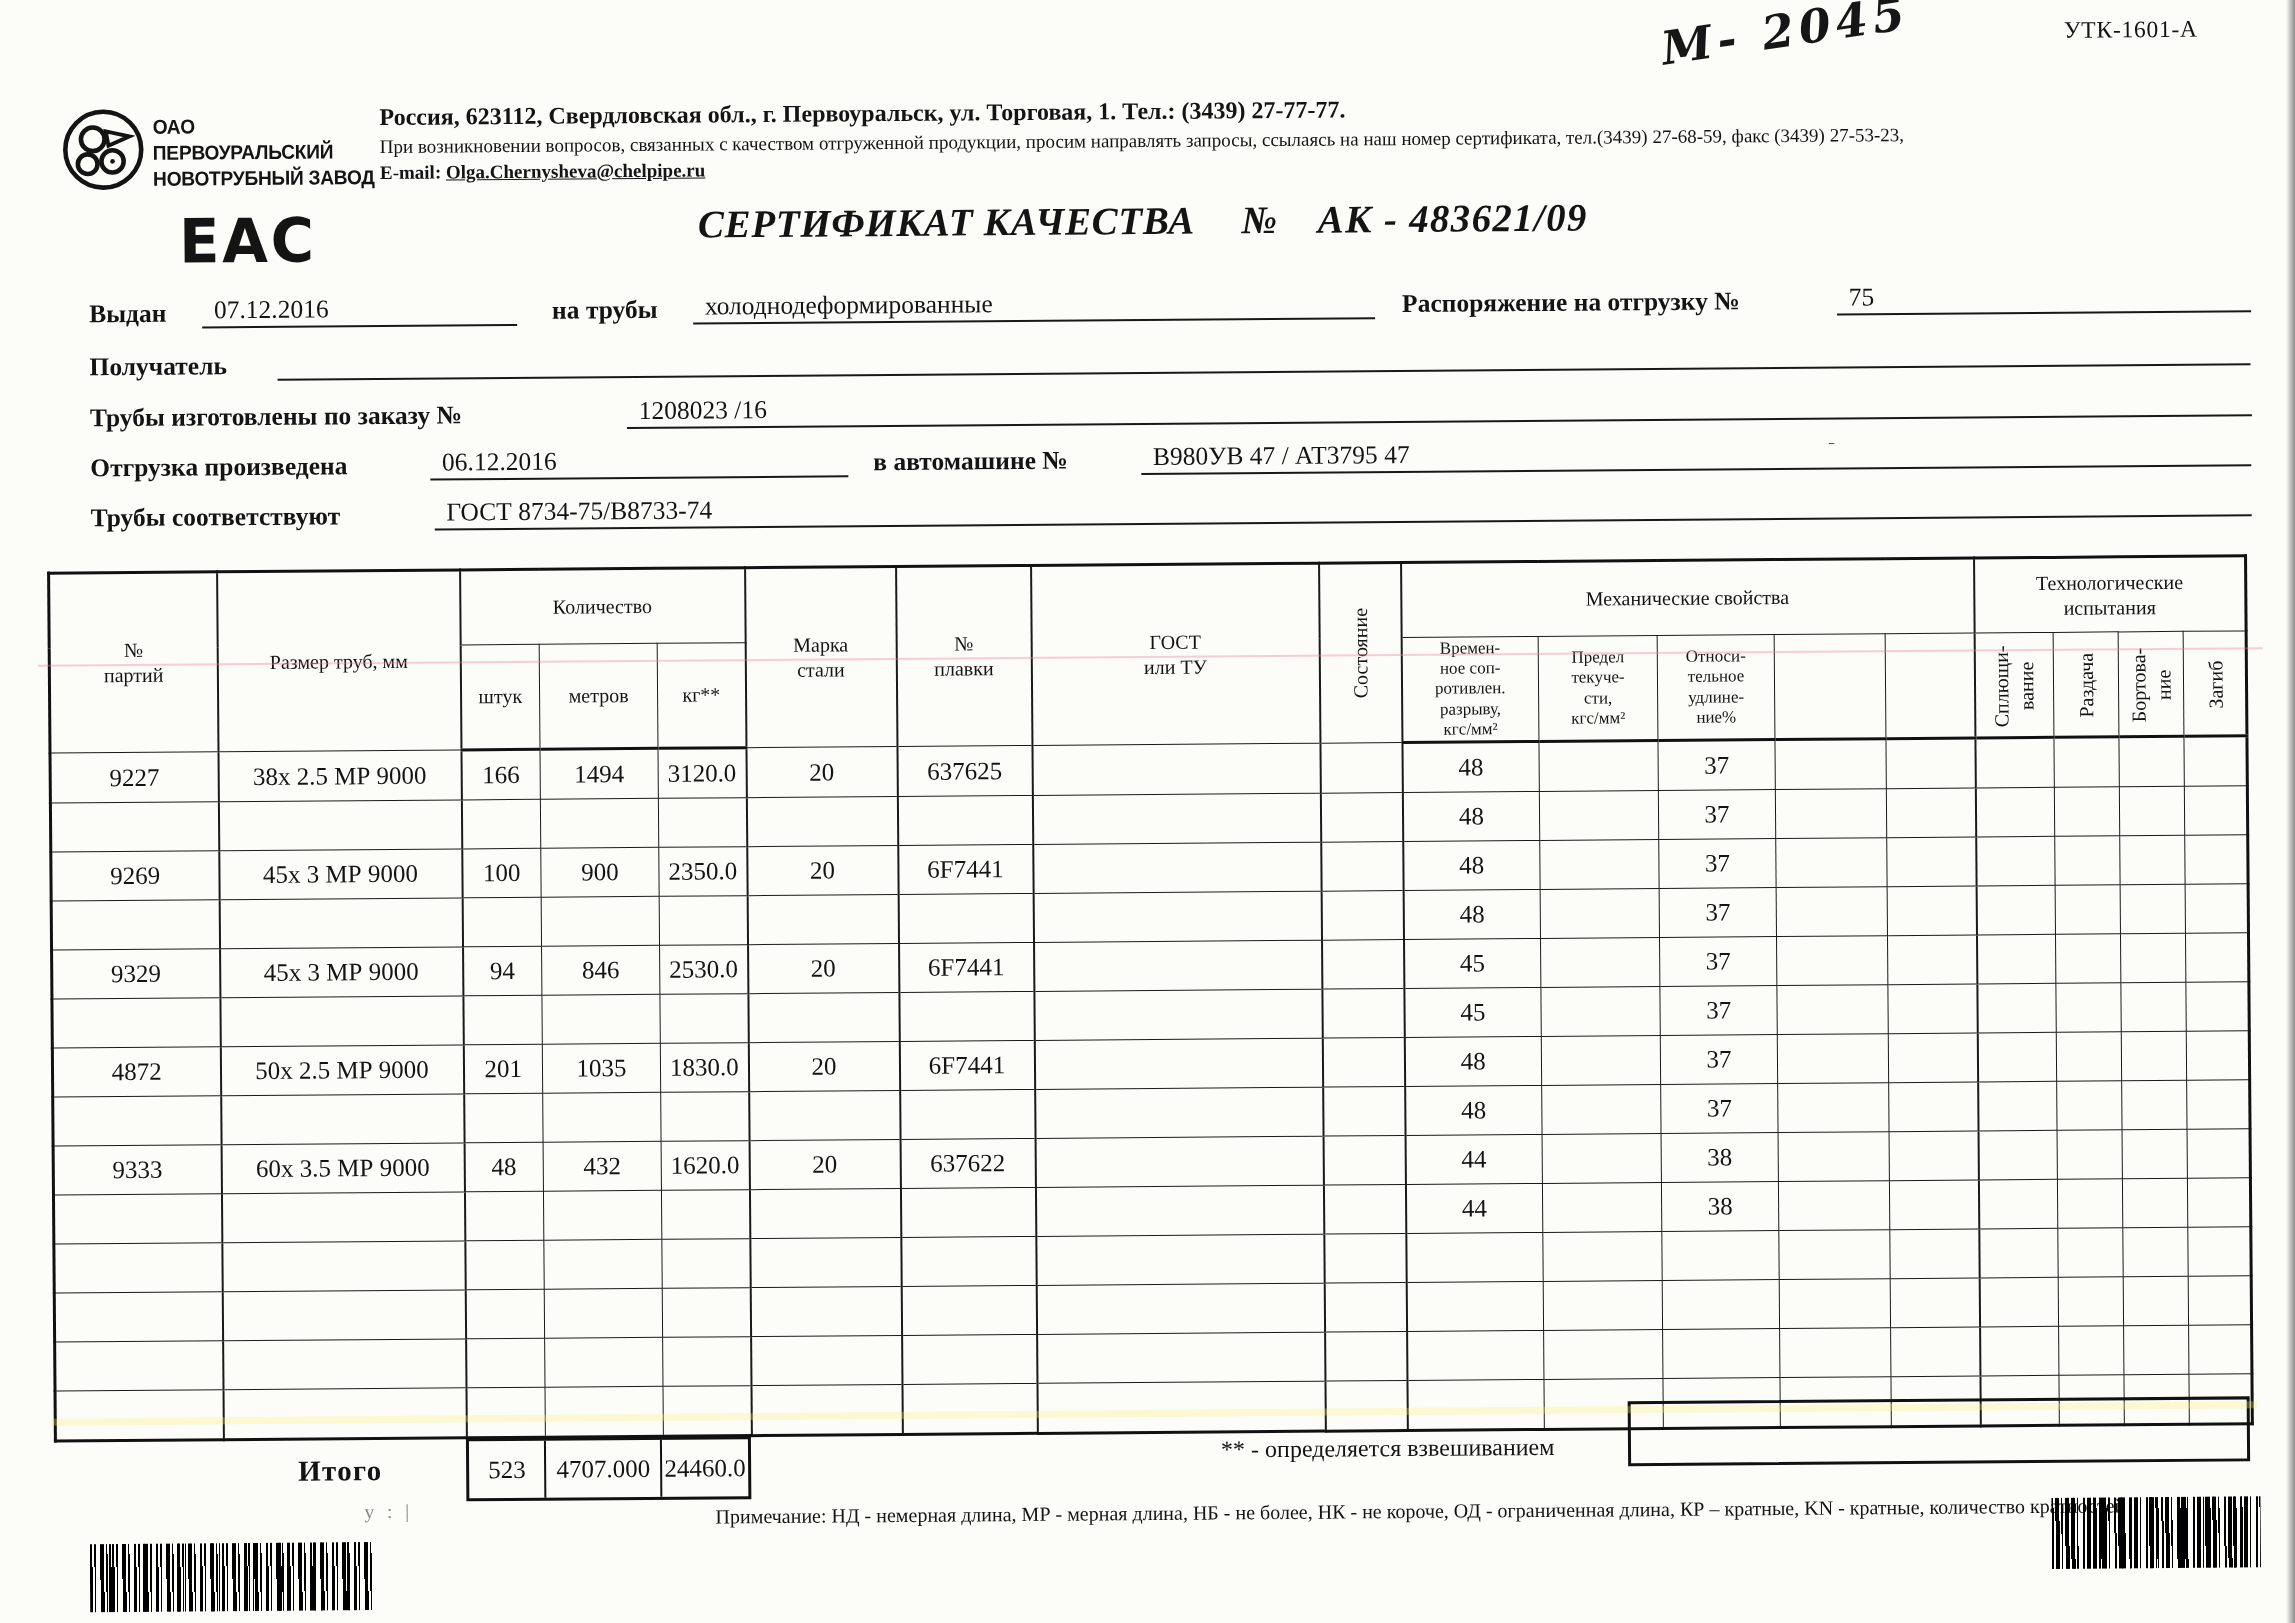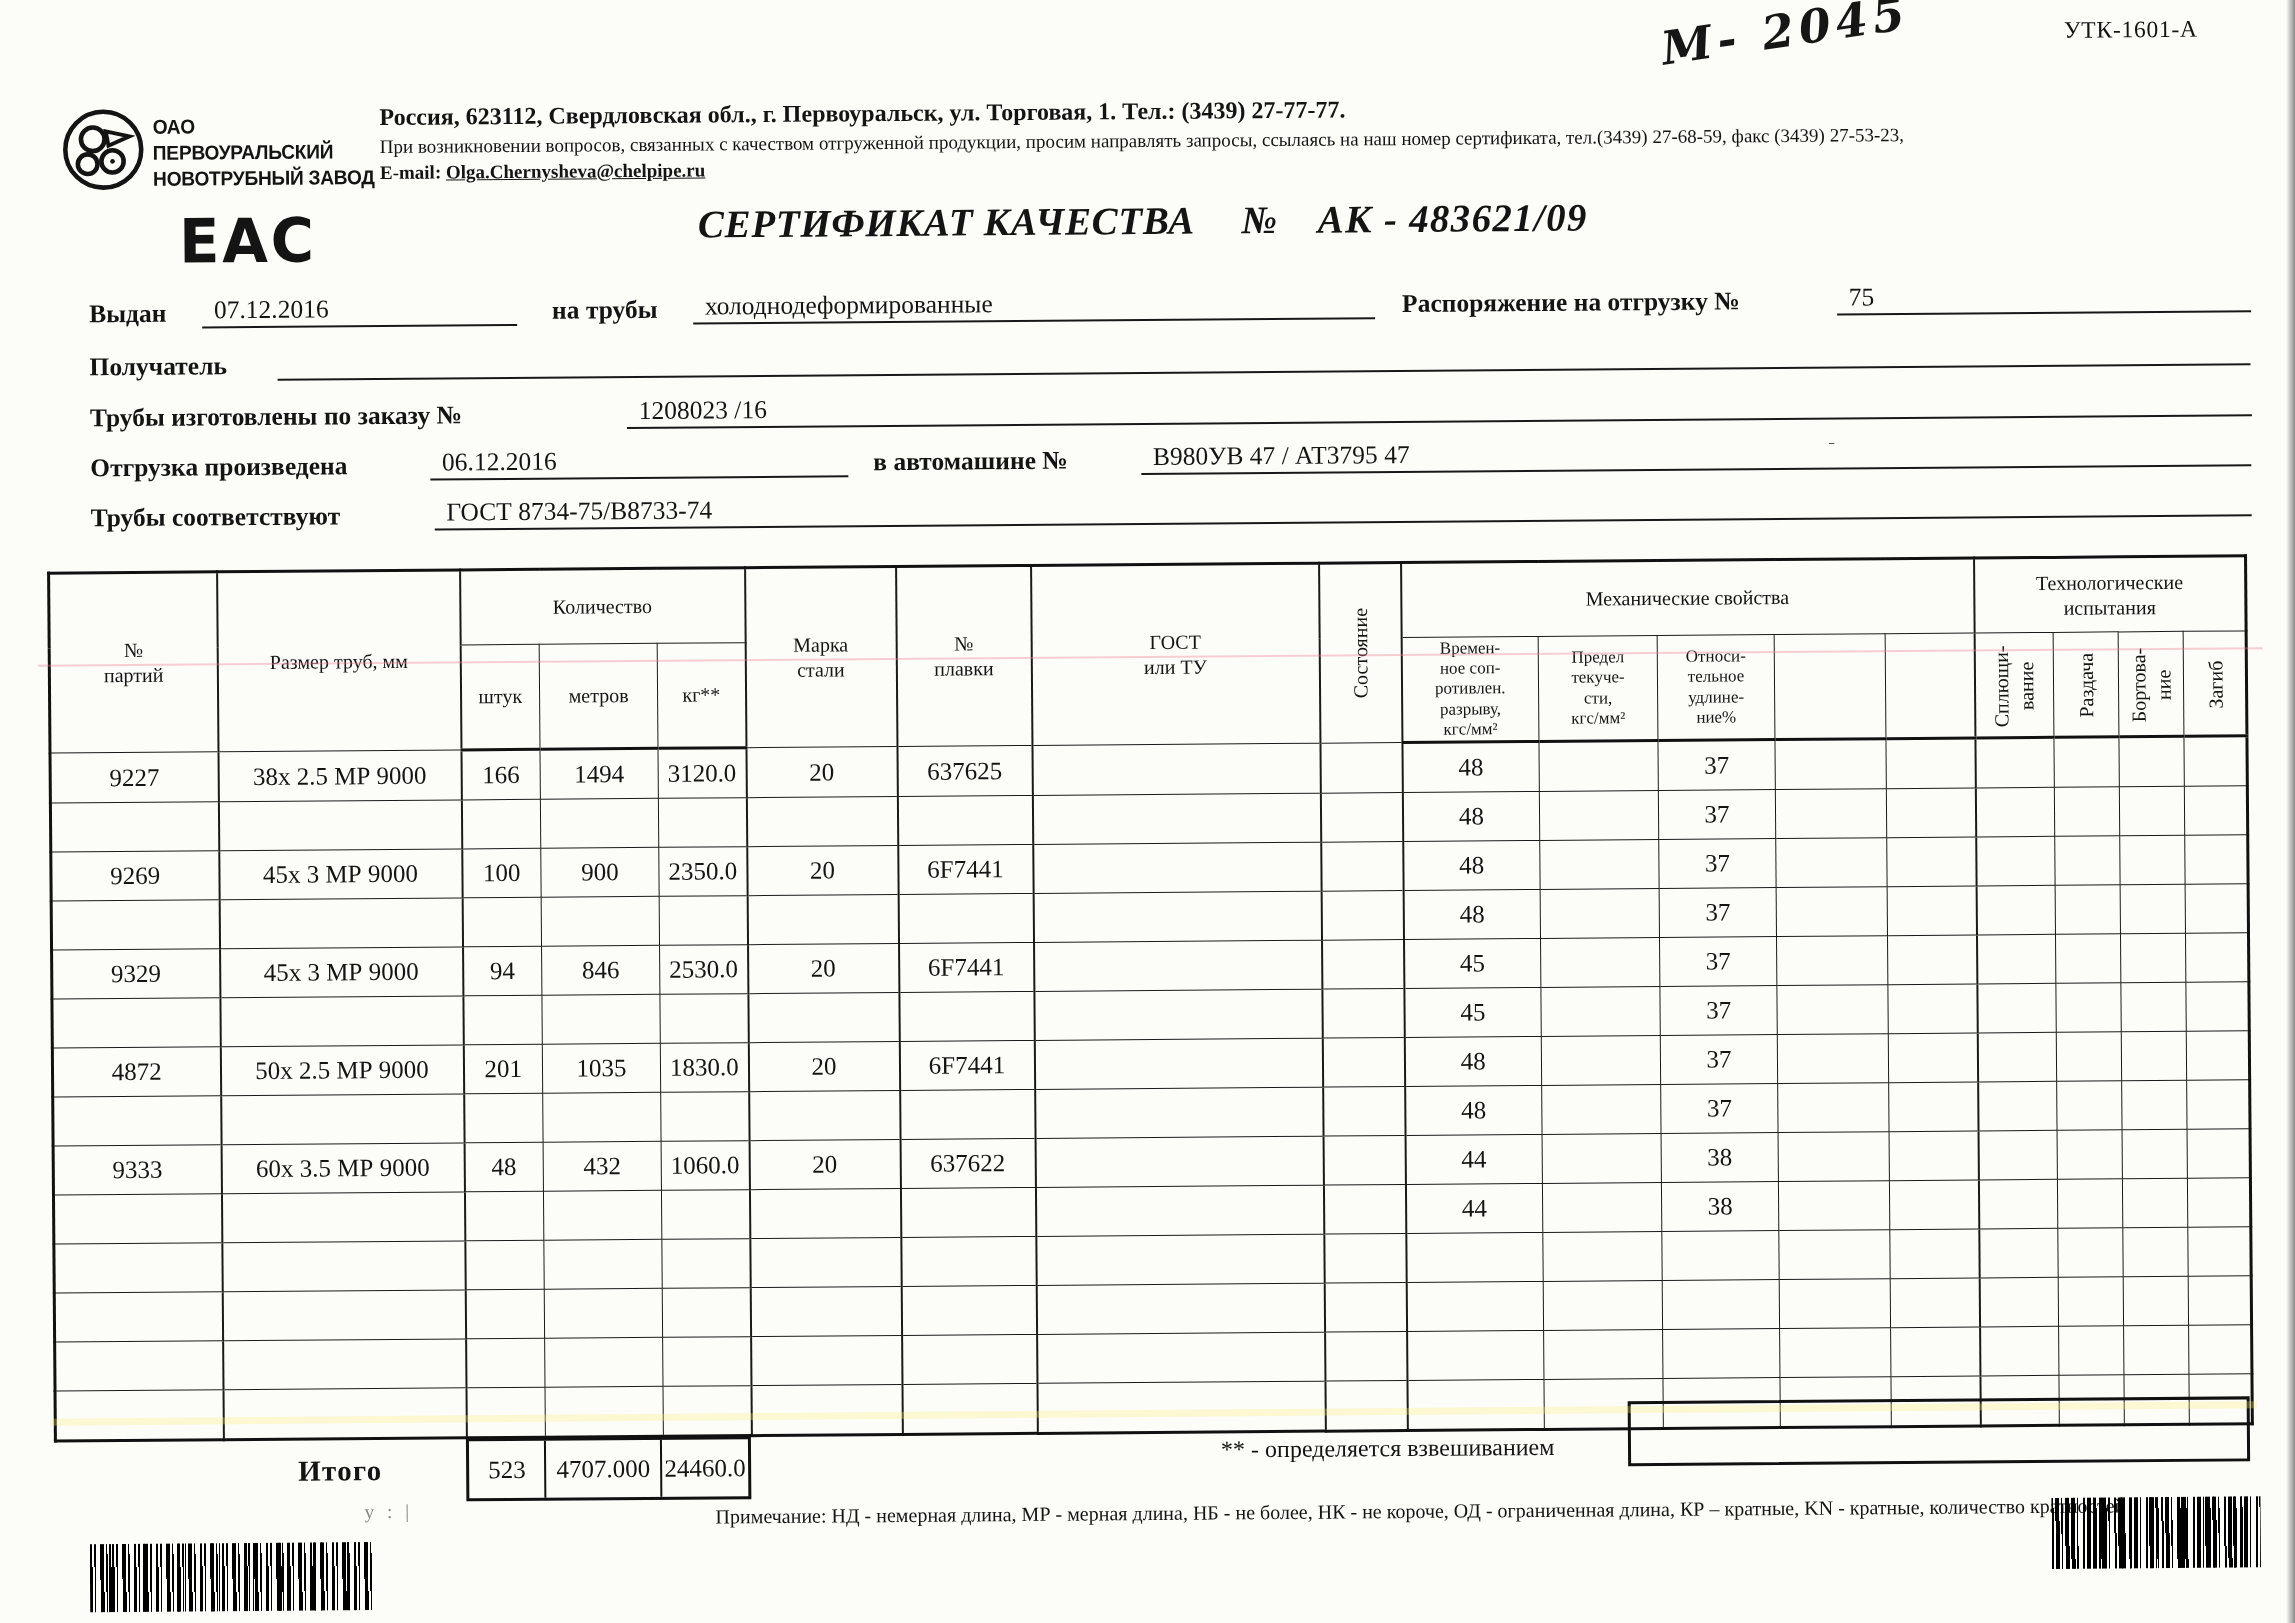--- a/index.html
+++ b/index.html
@@ -380,21 +380,21 @@
             <td></td>
             <td></td>
             <td></td>
             <td></td>
           </tr>
           <tr>
             <td>9333</td>
             <td>60х 3.5 МР 9000</td>
             <td>48</td>
             <td>432</td>
-            <td>1060.0</td>
+            <td>1620.0</td>
             <td>20</td>
             <td>637622</td>
             <td></td>
             <td></td>
             <td>44</td>
             <td></td>
             <td>38</td>
             <td></td>
             <td></td>
             <td></td>

